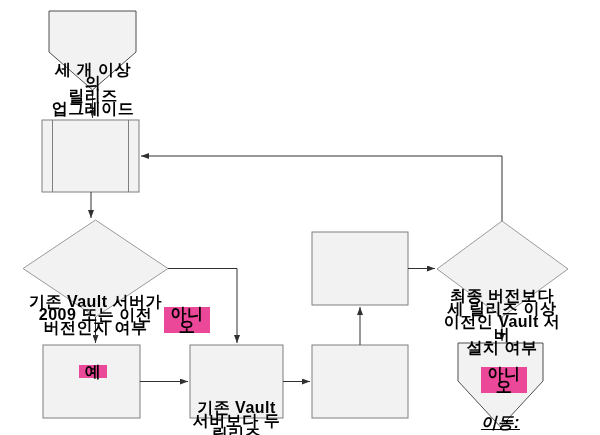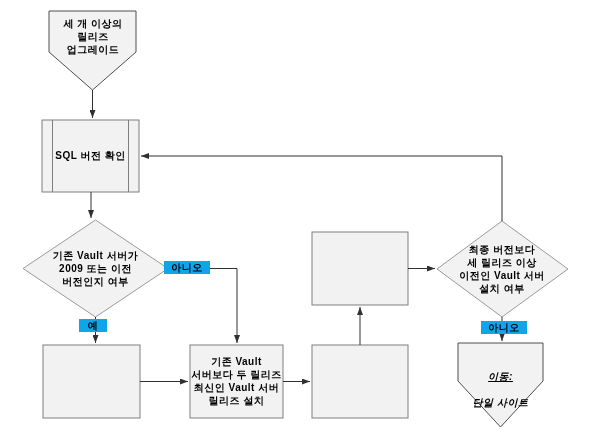--- a/index.html
+++ b/index.html
@@ -13,30 +13,31 @@
   }
   svg.layer { position: absolute; left: 0; top: 0; }
   .shape { fill: #f2f2f2; }
   .rect-shape { stroke: #7f7f7f; stroke-width: 1; }
   .diamond-shape { stroke: #9a9a9a; stroke-width: 1; }
   .pent-shape { stroke: #4f4f4f; stroke-width: 1; }
   .innerbar { stroke: #7f7f7f; stroke-width: 1; }
   .conn { stroke: #303030; stroke-width: 1; fill: none; }
   .label {
     position: absolute;
-    font-size: 10px;
+    font-size: 16px;
     font-weight: bold;
     line-height: 13px;
     color: #000000;
     text-align: center;
     white-space: pre-line;
     letter-spacing: 0.5px;
+    margin-top: 46px;
   }
   .edge-label {
-    background: #0ea5e9;
+    background: #ec4899;
     padding: 0 1px;
   }
   .underlined { text-decoration: underline; }
 </style>
 </head>
 <body>
 
 <div class="canvas">
 
   <svg class="layer" width="600" height="435" viewBox="0 0 600 435">
@@ -75,21 +76,20 @@
     <path class="conn" marker-end="url(#arrow)" d="M360,345 L360,307"></path>
     <path class="conn" marker-end="url(#arrow)" d="M408,268.5 L435,268.5"></path>
     <path class="conn" marker-end="url(#arrow)" d="M502,221 L502,156 L141,156"></path>
     <path class="conn" marker-end="url(#arrow)" d="M502,317 L502,341"></path>
   </svg>
 
   <div class="label" style="left:49px; top:17px; width:88px;">세 개 이상의
 릴리즈
 업그레이드</div>
 
-  <div class="label" style="left:42px; top:149px; width:97px;">SQL 버전 확인</div>
 
   <div class="label" style="left:25px; top:249px; width:141px;">기존 Vault 서버가
 2009 또는 이전
 버전인지 여부</div>
 
   <div class="label edge-label" style="left:79px; top:319px; width:26px;">예</div>
 
   <div class="label edge-label" style="left:164px; top:261px; width:44px;">아니오</div>
 
 

